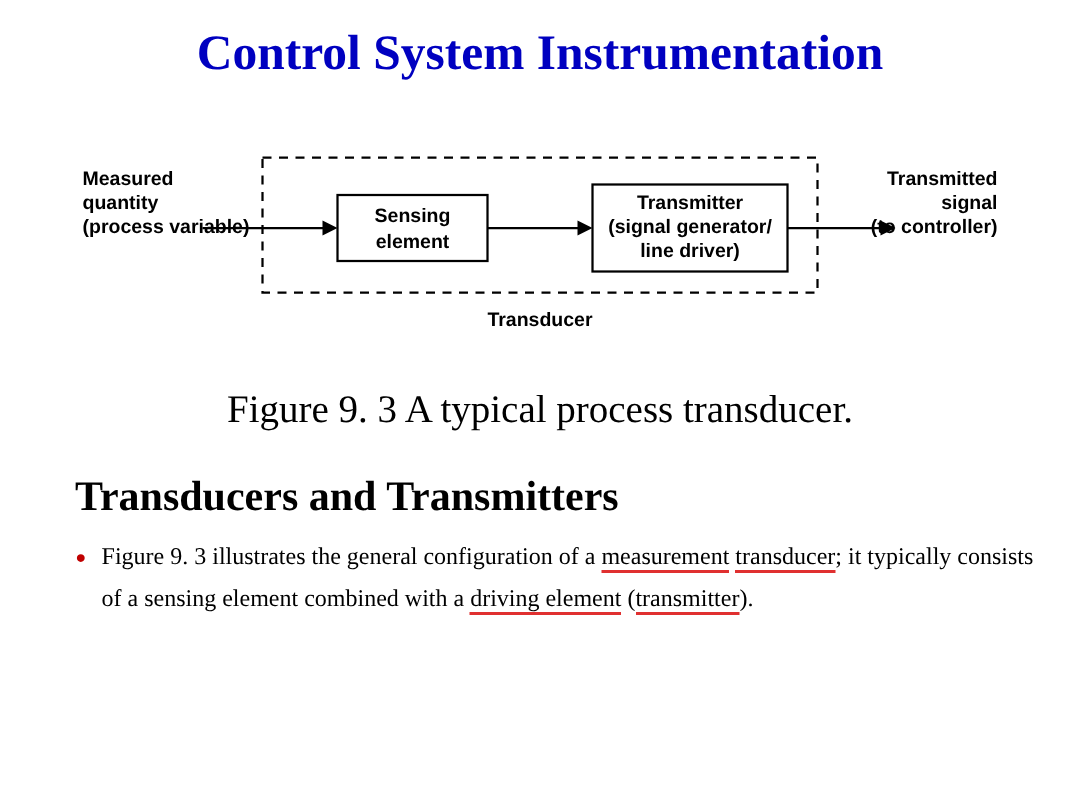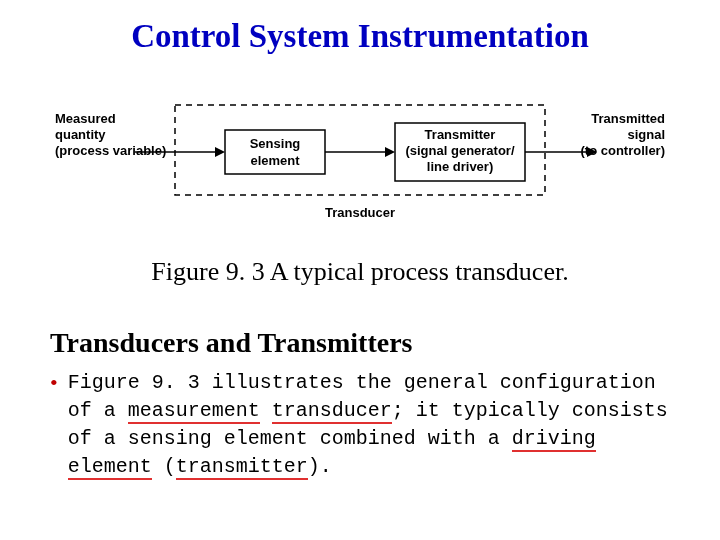--- a/index.html
+++ b/index.html
@@ -32,38 +32,37 @@
     margin: 30px auto 0 auto;
   }
   .caption {
     text-align: center;
     font-size: 26px;
     margin-top: 28px;
   }
   .section-title {
     font-weight: bold;
     font-size: 28px;
-    margin: 40px 0 10px 50px;
+    margin: 28px 0 10px 50px;
   }
   .bullet-row {
     display: flex;
     align-items: flex-start;
     margin-left: 50px;
     margin-right: 30px;
   }
   .bullet-dot {
     color: #c00000;
     font-size: 22px;
     line-height: 28px;
     margin-right: 10px;
   }
   .bullet-text {
-    font-size: 20px;
+    font-size: 16px;
     line-height: 28px;
-    font-family: Liberation Mono, monospace;
   }
   .ul-red {
     border-bottom: 2.5px solid #e03030;
     padding-bottom: 0px;
   }
 </style>
 </head>
 <body>
 
 <div class="slide">

